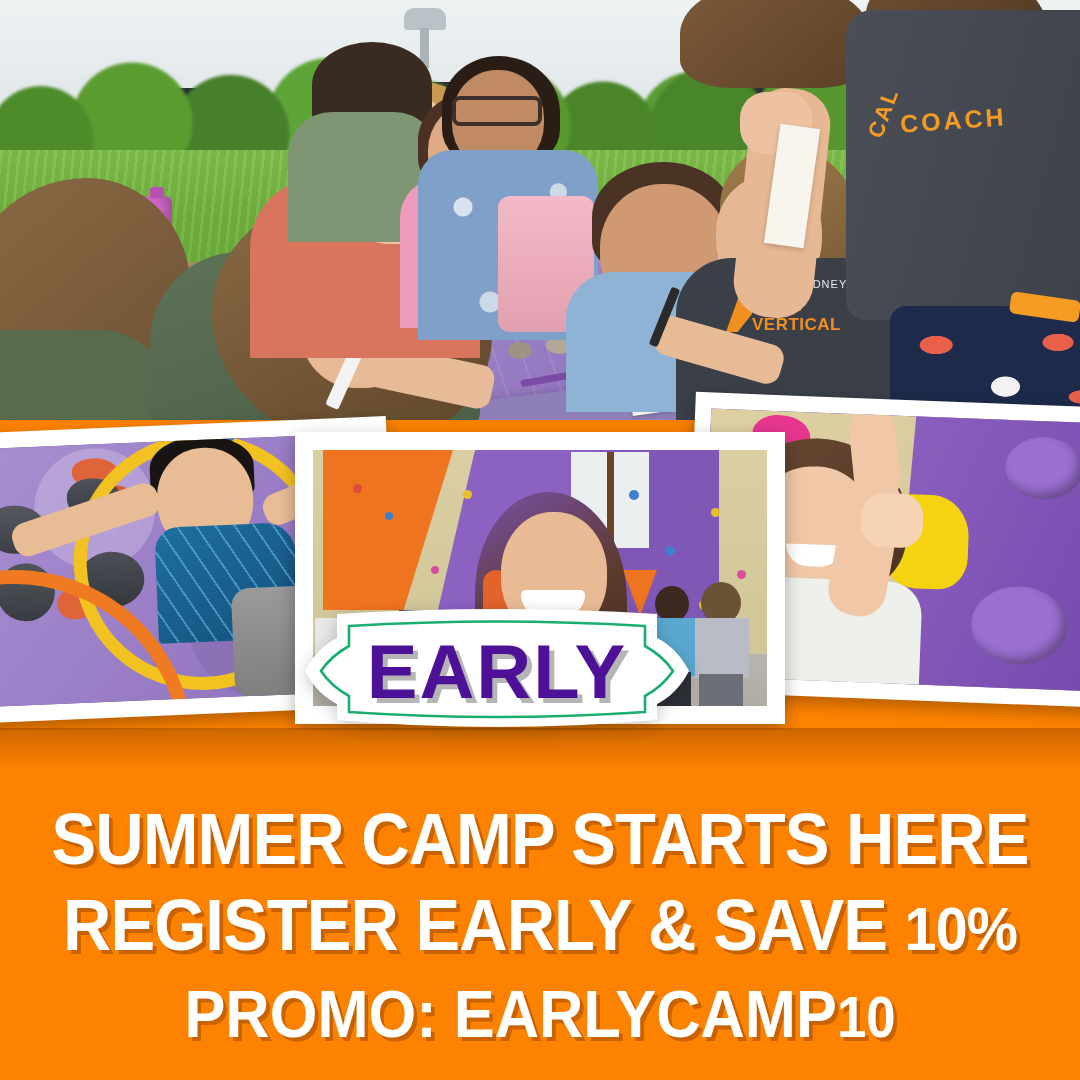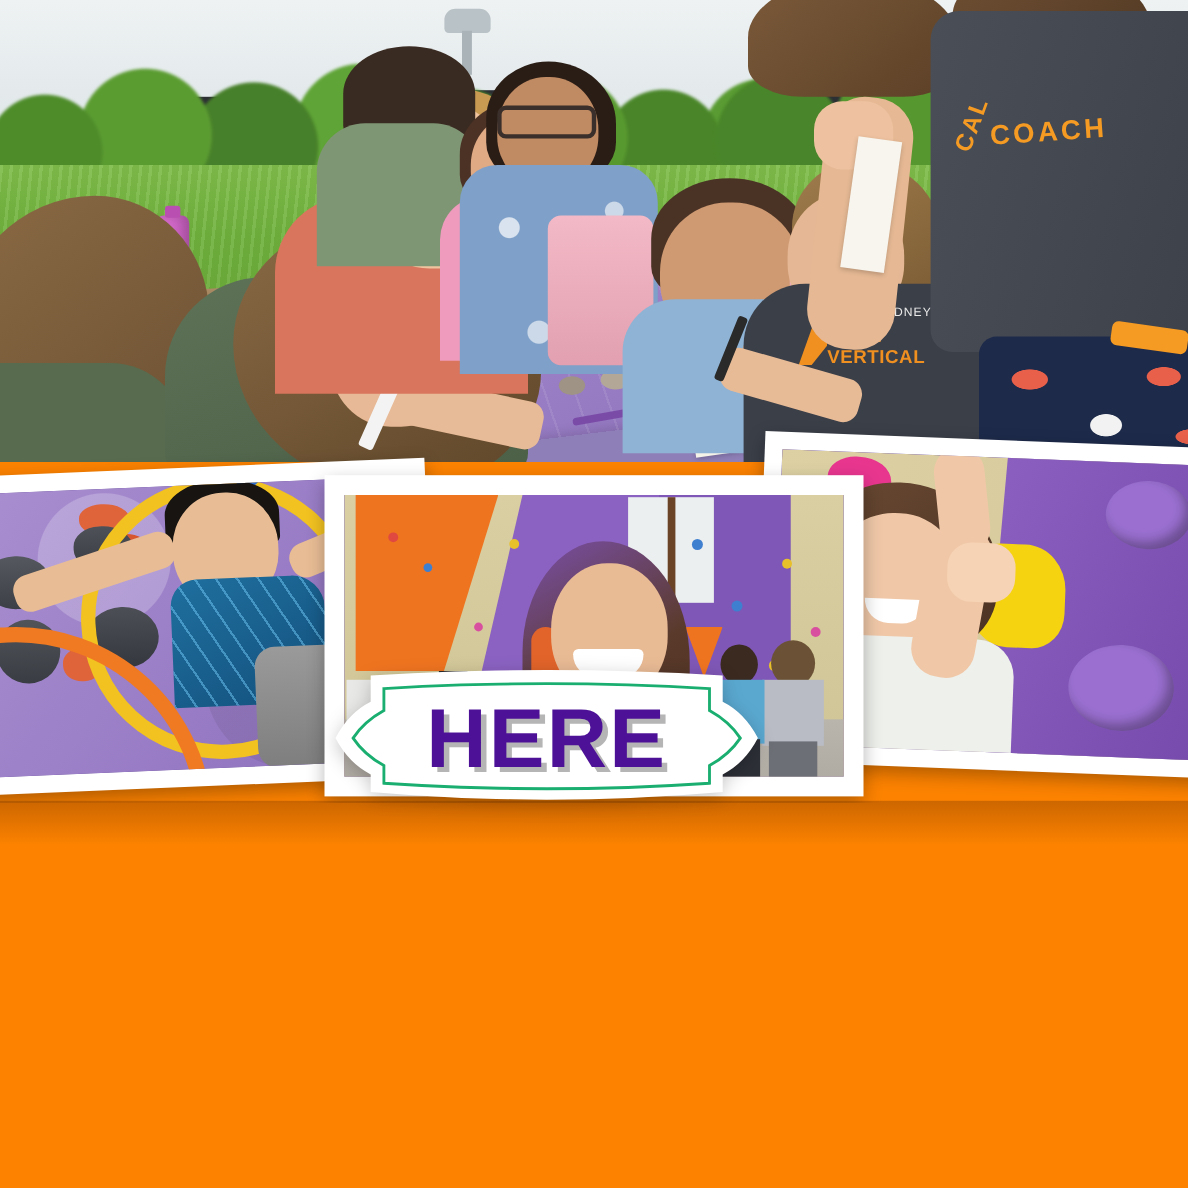--- a/index.html
+++ b/index.html
@@ -351,17 +351,22 @@
         <div class="torso" style="left:338px;top:222px;width:40px;height:48px;background:#2e3038;"></div>
       </div>
     </div>
   </div>
 
   <div class="badge">
     <svg width="400" height="126" viewBox="0 0 400 126">
       <path d="M40 6 Q200 -4 360 6 L360 30 Q380 40 392 63 Q380 86 360 96 L360 112 Q200 126 40 112 L40 96 Q20 86 8 63 Q20 40 40 30 Z" fill="#ffffff"></path>
       <path d="M52 18 Q200 9 348 18 L348 38 Q366 48 376 63 Q366 78 348 88 L348 104 Q200 114 52 104 L52 88 Q34 78 24 63 Q34 48 52 38 Z" fill="none" stroke="#1AAE70" stroke-width="2.6"></path>
     </svg>
-    <div class="badge-text">HERE</div>
-  </div>
-
+    <div class="badge-text">EARLY</div>
+  </div>
+
+  <div class="copy">
+    <div class="hl hl1">SUMMER CAMP STARTS HERE</div>
+    <div class="hl hl2"><span>REGISTER EARLY &amp; SAVE </span><span class="num">10%</span></div>
+    <div class="hl hl3"><span>PROMO: EARLYCAMP</span><span class="num">10</span></div>
+  </div>
 
 </div>
 
 </body></html>

